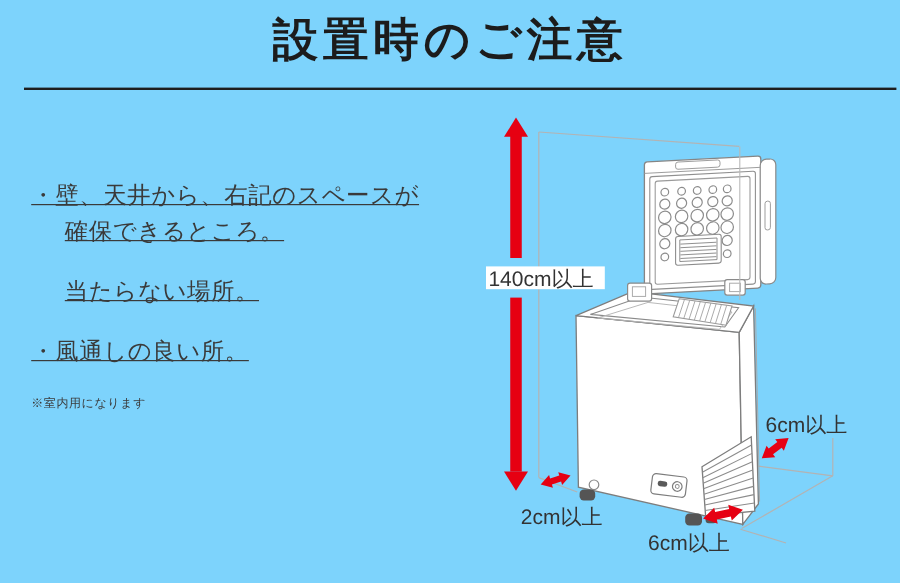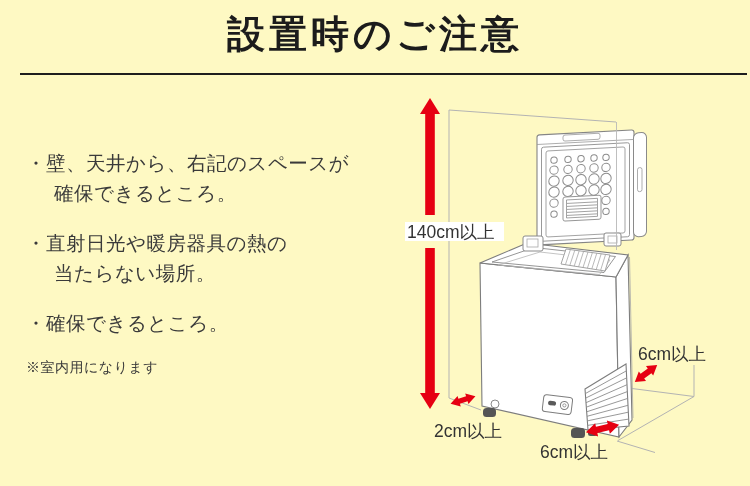--- a/index.html
+++ b/index.html
@@ -1,58 +1,57 @@
 <!DOCTYPE html>
 <html><head>
 <meta charset="utf-8">
 <style>
   html,body{margin:0;padding:0;background:#fff;}
   .page{
-    position:relative;width:750px;height:486px;background:#fef9c3;overflow:hidden;
+    position:relative;width:750px;height:486px;background:#7dd3fc;overflow:hidden;
     font-family:"Liberation Sans",sans-serif;
   }
   .title{
     position:absolute;top:13px;left:0;width:100%;margin:0;
     text-align:center;font-size:38px;font-weight:700;letter-spacing:4px;
     color:#1c1c1c;line-height:1.15;
   }
   .rule{
     position:absolute;top:73px;left:20px;right:3px;height:0;
     border-top:2.5px solid #1e1e1e;
   }
   .notes{
     position:absolute;left:26px;top:148px;width:385px;color:#3a3a3a;
     font-size:19.5px;letter-spacing:0.5px;
   }
-  .note-item{margin:0 0 20px 0;}
+  .note-item{margin:0 0 20px 0;text-decoration:underline;}
   .note-line{line-height:30px;white-space:nowrap;}
   .note-line.cont{margin-left:28px;}
-  .footnote{margin-top:9px;font-size:14px;line-height:18px;color:#3a3a3a;letter-spacing:0.5px;}
+  .footnote{margin-top:9px;font-size:10px;line-height:18px;color:#3a3a3a;letter-spacing:0.5px;}
   .illustration{position:absolute;left:0;top:0;width:750px;height:486px;}
   svg text{font-family:"Liberation Sans",sans-serif;}
 </style>
 </head>
 <body>
 
 <div class="page">
 
   <h1 class="title">設置時のご注意</h1>
   <div class="rule"></div>
 
   <div class="notes">
     <div class="note-item">
       <div class="note-line">・壁、天井から、右記のスペースが</div>
       <div class="note-line cont">確保できるところ。</div>
     </div>
     <div class="note-item">
-      <div class="note-line">・直射日光や暖房器具の熱の</div>
       <div class="note-line cont">当たらない場所。</div>
     </div>
     <div class="note-item">
-      <div class="note-line">・確保できるところ。</div>
+      <div class="note-line">・風通しの良い所。</div>
     </div>
     <div class="footnote">※室内用になります</div>
   </div>
 
   <svg class="illustration" viewBox="0 0 750 486">
 
     <g stroke="#b3b3b3" stroke-width="1" fill="none">
       <path d="M449,110 V398"></path>
       <path d="M449,110 L616,122"></path>
       <path d="M449,398 L481,410"></path>

